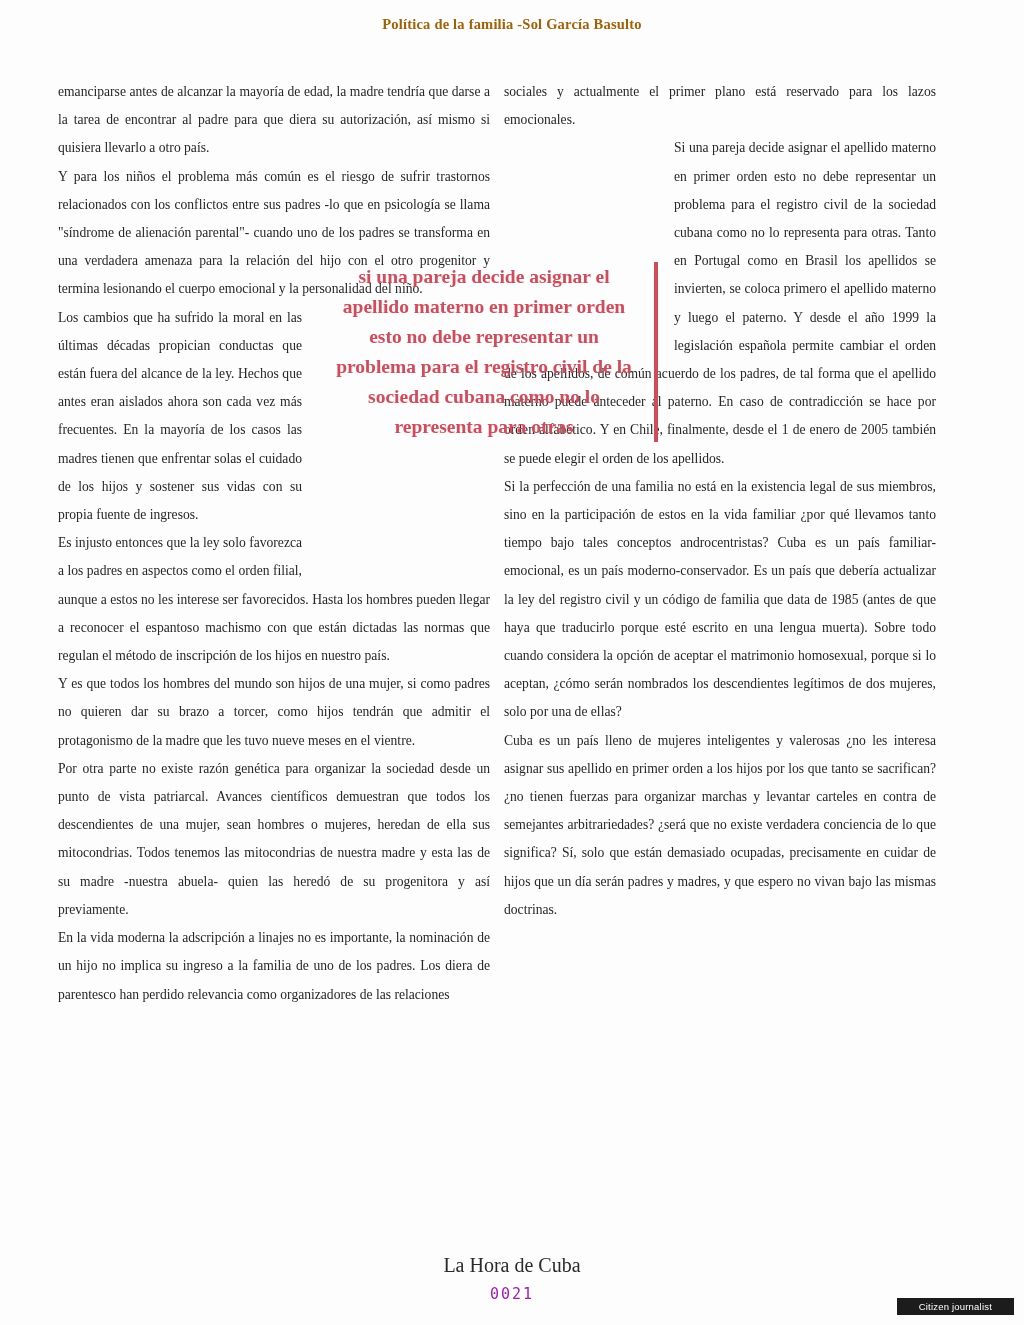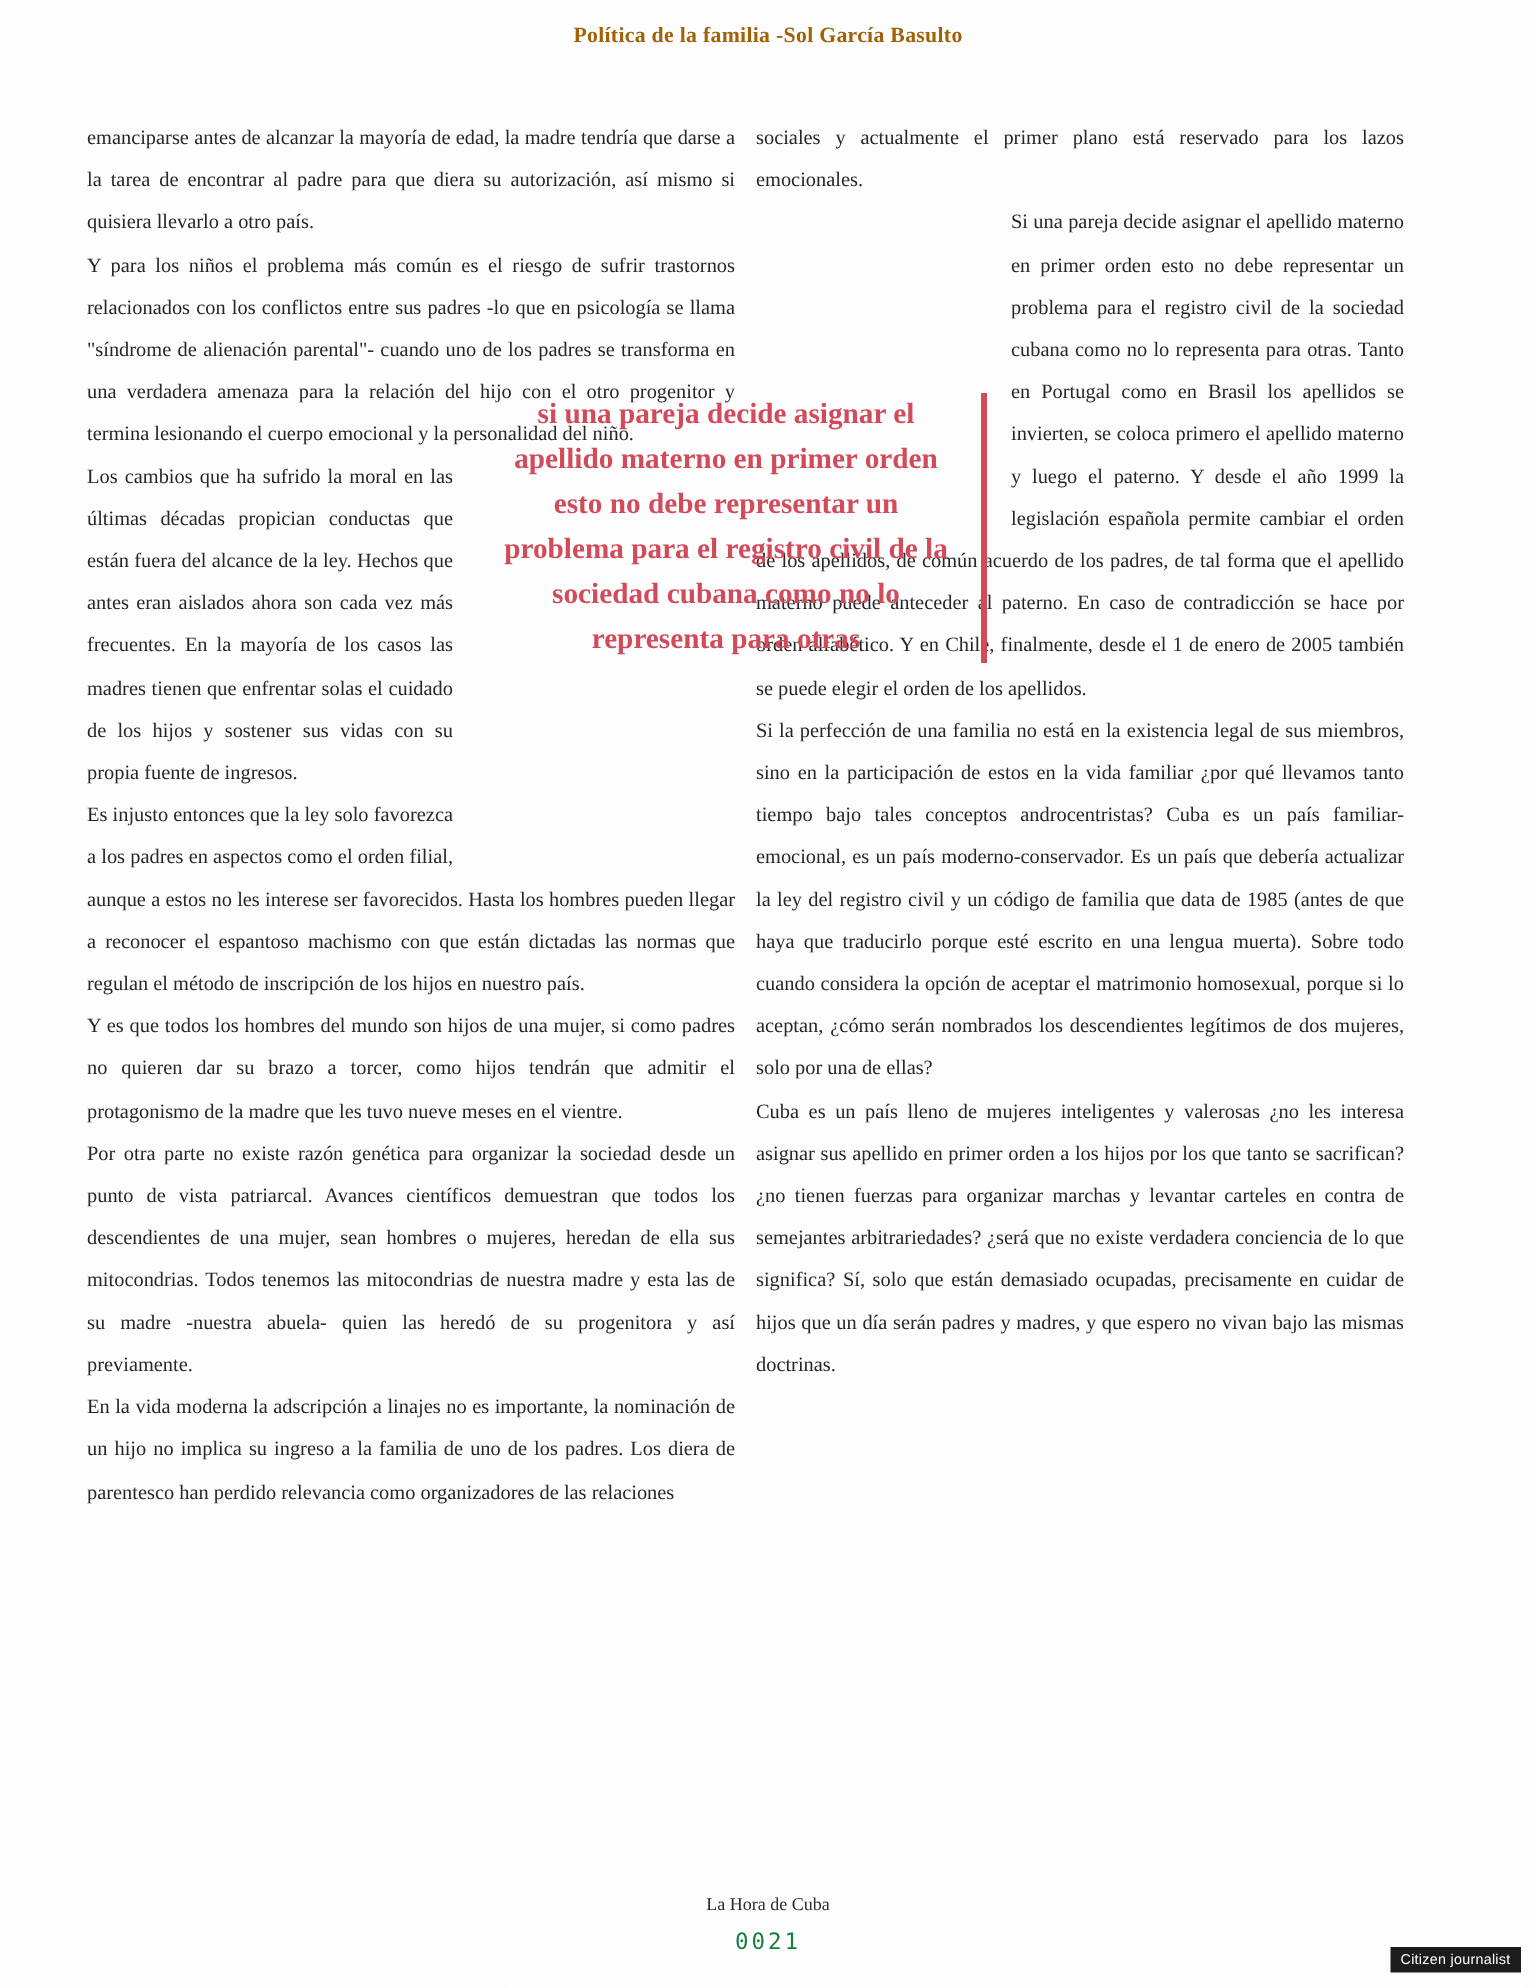--- a/index.html
+++ b/index.html
@@ -85,43 +85,43 @@
     text-align: center;
     border-right: 4px solid #d14b5a;
   }
 
   .footer-title {
     position: absolute;
     bottom: 48px;
     left: 0;
     width: 1024px;
     text-align: center;
-    font-size: 12px;
+    font-size: 20px;
     color: #2a2a2a;
   }
   .footer-page {
     position: absolute;
     bottom: 22px;
     left: 0;
     width: 1024px;
     text-align: center;
     font-family: "DejaVu Sans Mono", monospace;
     font-size: 15px;
     letter-spacing: 2px;
-    color: #15803d;
+    color: #a21caf;
   }
   .badge {
     position: absolute;
     right: 10px;
     bottom: 10px;
     background: #1c1c1c;
     color: #ffffff;
     font-family: "Liberation Sans", sans-serif;
     font-size: 9.5px;
-    padding: 3px 7px;
+    padding: 3px 22px;
     letter-spacing: 0.2px;
   }
 </style>
 </head>
 <body>
 
 <div class="page">
 
   <div class="header">Política de la familia -Sol García Basulto</div>
 

